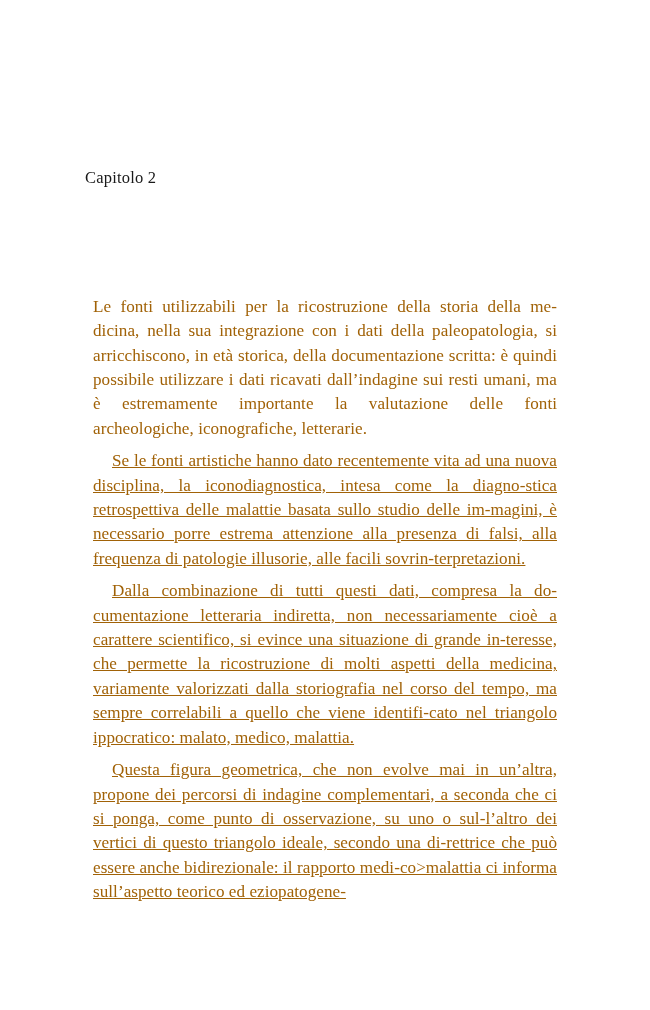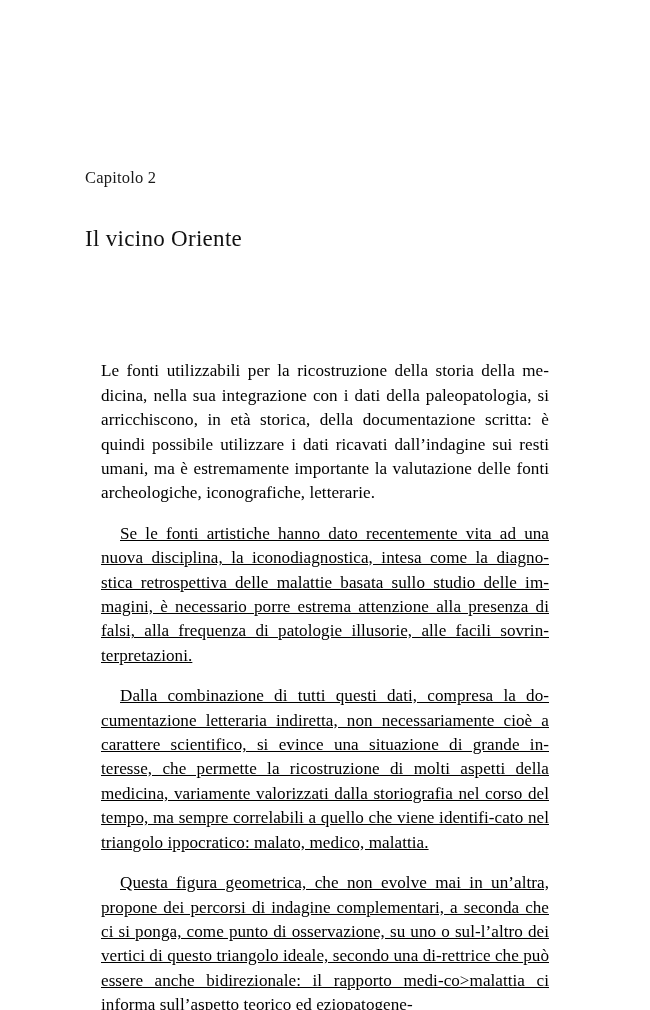--- a/index.html
+++ b/index.html
@@ -38,43 +38,42 @@
     font-weight: normal;
     letter-spacing: 0.3px;
     color: #111111;
     margin: 37px 0 0 0;
     line-height: 1.2;
   }
   .body-text {
     margin-top: 107px;
   }
   .body-text p {
-    margin: 16px;
+    margin: 8px;
     font-size: 17.1px;
     line-height: 24.4px;
     text-align: justify;
     text-justify: inter-word;
     letter-spacing: 0.05px;
-    color: #000000;
+    color: #a16207;
     hyphens: none;
   }
   .body-text p + p {
     text-indent: 19px;
     text-decoration: underline;
   }
 </style>
 </head>
 <body>
 
 <div class="page">
   <div class="content">
 
     <div class="chapter-label">Capitolo 2</div>
 
-    <h1 class="chapter-title">Il vicino Oriente</h1>
 
     <div class="body-text">
       <p>Le fonti utilizzabili per la ricostruzione della storia della me-dicina, nella sua integrazione con i dati della paleopatologia, si arricchiscono, in età storica, della documentazione scritta: è quindi possibile utilizzare i dati ricavati dall’indagine sui resti umani, ma è estremamente importante la valutazione delle fonti archeologiche, iconografiche, letterarie.</p>
       <p>Se le fonti artistiche hanno dato recentemente vita ad una nuova disciplina, la iconodiagnostica, intesa come la diagno-stica retrospettiva delle malattie basata sullo studio delle im-magini, è necessario porre estrema attenzione alla presenza di falsi, alla frequenza di patologie illusorie, alle facili sovrin-terpretazioni.</p>
       <p>Dalla combinazione di tutti questi dati, compresa la do-cumentazione letteraria indiretta, non necessariamente cioè a carattere scientifico, si evince una situazione di grande in-teresse, che permette la ricostruzione di molti aspetti della medicina, variamente valorizzati dalla storiografia nel corso del tempo, ma sempre correlabili a quello che viene identifi-cato nel triangolo ippocratico: malato, medico, malattia.</p>
       <p>Questa figura geometrica, che non evolve mai in un’altra, propone dei percorsi di indagine complementari, a seconda che ci si ponga, come punto di osservazione, su uno o sul-l’altro dei vertici di questo triangolo ideale, secondo una di-rettrice che può essere anche bidirezionale: il rapporto medi-co&gt;malattia ci informa sull’aspetto teorico ed eziopatogene-</p>
     </div>
 
   </div>
 </div>

